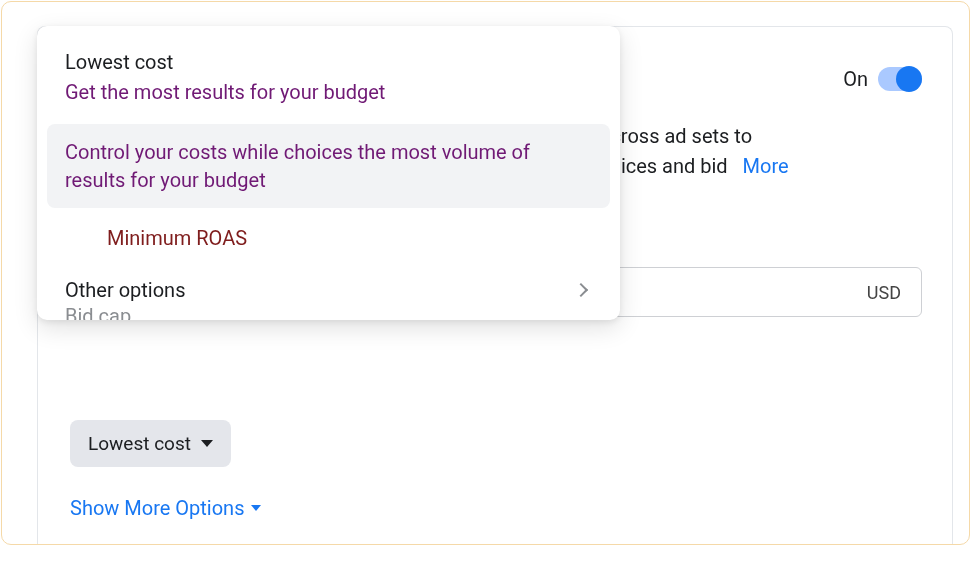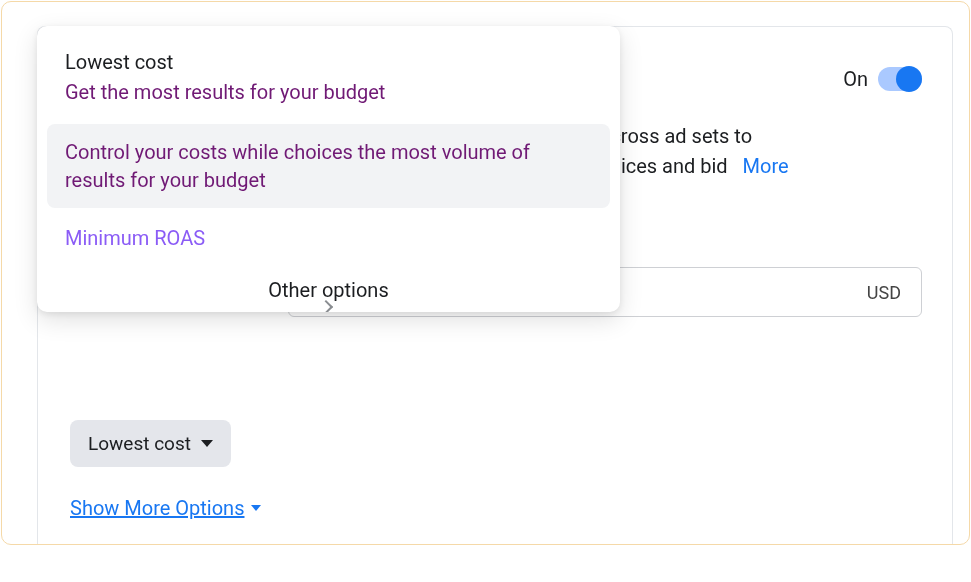--- a/index.html
+++ b/index.html
@@ -118,40 +118,40 @@
     .menu-item {
       padding: 14px 28px 14px 28px;
     }
     .menu-item.highlighted {
       background: #f2f3f5;
       border-radius: 8px;
       margin: 4px 10px;
       padding: 14px 18px;
     }
     .menu-item.disabled .title {
-      color: #8b5cf6;
+      color: #7f1d1d;
+      margin-left: 42px;
     }
     .menu-item .title {
       font-size: 20px;
       color: #1c1e21;
       margin-bottom: 4px;
       font-weight: 400;
     }
     .menu-item .subtitle {
       font-size: 20px;
       color: #701a75;
       line-height: 28px;
     }
     .other-options {
       padding: 10px 28px 0 28px;
       position: relative;
       display: flex;
       align-items: center;
       justify-content: space-between;
-      flex-direction: column;
     }
     .other-options .title {
       font-size: 20px;
       color: #1c1e21;
     }
     .chevron-right {
       width: 10px;
       height: 10px;
       border-right: 2px solid #8a8d91;
       border-bottom: 2px solid #8a8d91;
@@ -188,21 +188,20 @@
     }
     .show-more {
       position: absolute;
       top: 494px;
       left: 68px;
       color: #1877f2;
       font-size: 20px;
       display: flex;
       align-items: center;
       gap: 7px;
-      text-decoration: underline;
     }
     .show-more .caret {
       width: 0;
       height: 0;
       border-left: 5px solid transparent;
       border-right: 5px solid transparent;
       border-top: 6px solid #1877f2;
     }
   </style>
 </head>
@@ -247,20 +246,21 @@
 
     <div class="menu-item disabled">
       <div class="title">Minimum ROAS</div>
     </div>
 
     <div class="other-options">
       <span class="title">Other options</span>
       <span class="chevron-right"></span>
     </div>
 
+    <div class="bid-cap-peek">Bid cap</div>
 
   </div>
 
   <div class="chip">
     <span>Lowest cost</span>
     <span class="caret"></span>
   </div>
 
   <div class="show-more">
     <span>Show More Options</span>

